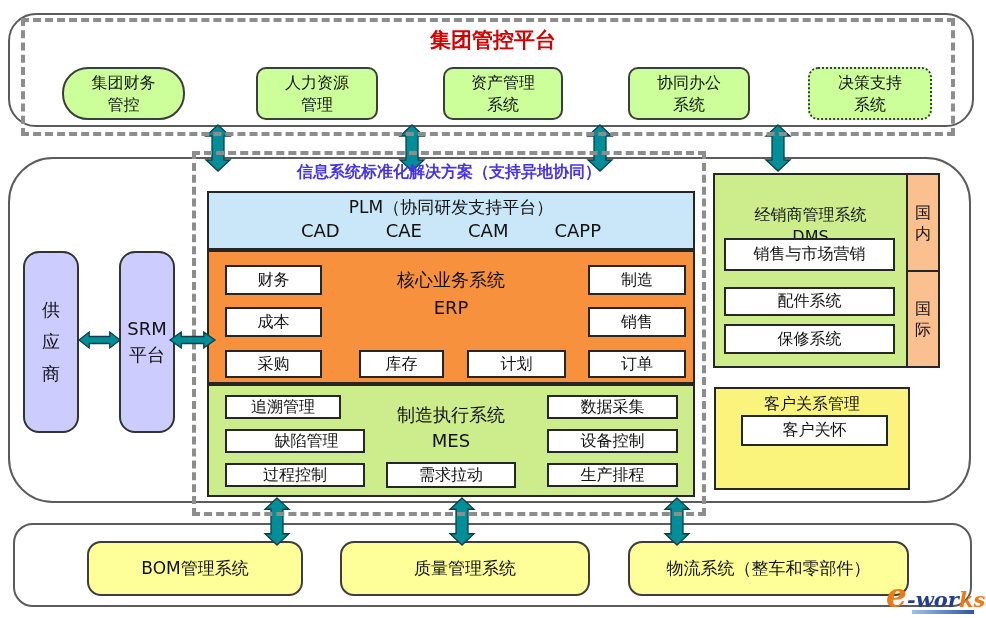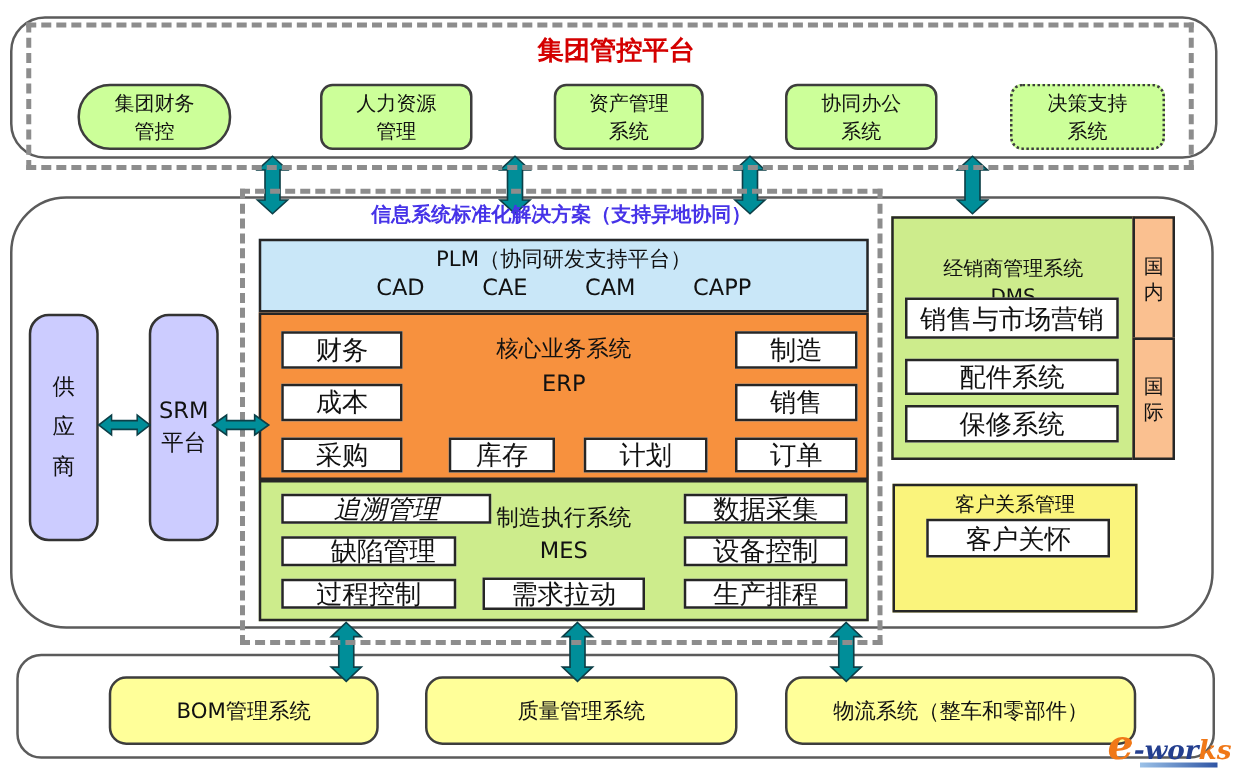--- a/index.html
+++ b/index.html
@@ -15,21 +15,21 @@
   .title-red{color:#D40000;font-weight:bold;font-size:21px;text-align:center;z-index:2;}
   .label-blue{color:#4633E8;font-weight:bold;font-size:16px;text-align:center;z-index:5;}
   .stackbox{border:2px solid #262626;z-index:2;}
   .plm{background:#C9E7F8;}
   .erp{background:#F7913E;}
   .mes{background:#CDEC8C;}
   .dms{background:#CDEC8C;}
   .crmbox{background:#FAF47C;}
   .region{background:#FAC090;border:2px solid #262626;font-size:16px;line-height:21px;z-index:2;}
   .wbox{position:absolute;background:#fff;border:2px solid #262626;display:flex;align-items:center;
-        justify-content:center;font-size:21px;box-sizing:border-box;z-index:3;}
+        justify-content:center;font-size:16px;box-sizing:border-box;z-index:3;}
   .blocktitle{position:absolute;left:0;right:0;text-align:center;font-size:18px;z-index:1;}
   .pbox{background:#CCCCFF;border:2px solid #333;border-radius:16px;font-size:18px;z-index:2;}
   .ybox{background:#FFFF99;border:2px solid #3d3d3d;border-radius:14px;font-size:17px;z-index:2;}
   .plmrow{position:absolute;left:0;right:0;top:27px;display:flex;justify-content:center;gap:46px;
           font-size:18px;z-index:1;}
   svg.arr{position:absolute;overflow:visible;}
   svg.arr polygon{fill:#008E99;stroke:#0d3f47;stroke-width:1.3;}
   .z3{z-index:3;} .z5{z-index:5;}
   .logo{position:absolute;left:886px;top:576px;font-style:italic;z-index:6;
         font-family:"DejaVu Serif","Liberation Serif",serif;white-space:nowrap;}
@@ -95,21 +95,21 @@
     <div class="wbox" style="left:150px;top:98px;width:85px;height:28px;">库存</div>
     <div class="wbox" style="left:258px;top:98px;width:99px;height:28px;">计划</div>
     <div class="wbox" style="left:379px;top:13px;width:98px;height:30px;">制造</div>
     <div class="wbox" style="left:379px;top:55px;width:98px;height:30px;">销售</div>
     <div class="wbox" style="left:379px;top:98px;width:98px;height:28px;">订单</div>
   </div>
 
   <div class="abs stackbox mes" style="left:207px;top:384px;width:488px;height:113px;">
     <div class="blocktitle pre" style="top:16px;line-height:26px;">制造执行系统
 MES</div>
-    <div class="wbox" style="left:16px;top:9px;width:168px;height:24px;font-style:italic;">追溯管理</div>
+    <div class="wbox" style="left:16px;top:9px;width:116px;height:24px;">追溯管理</div>
     <div class="wbox" style="left:16px;top:43px;width:140px;height:24px;padding-left:23px;">缺陷管理</div>
     <div class="wbox" style="left:16px;top:77px;width:140px;height:24px;">过程控制</div>
     <div class="wbox" style="left:177px;top:76px;width:130px;height:26px;">需求拉动</div>
     <div class="wbox" style="left:338px;top:9px;width:131px;height:24px;">数据采集</div>
     <div class="wbox" style="left:338px;top:43px;width:131px;height:24px;">设备控制</div>
     <div class="wbox" style="left:338px;top:77px;width:131px;height:24px;">生产排程</div>
   </div>
 
   <div class="abs pbox center pre" style="left:23px;top:251px;width:56px;height:182px;line-height:32px;">供
 应

